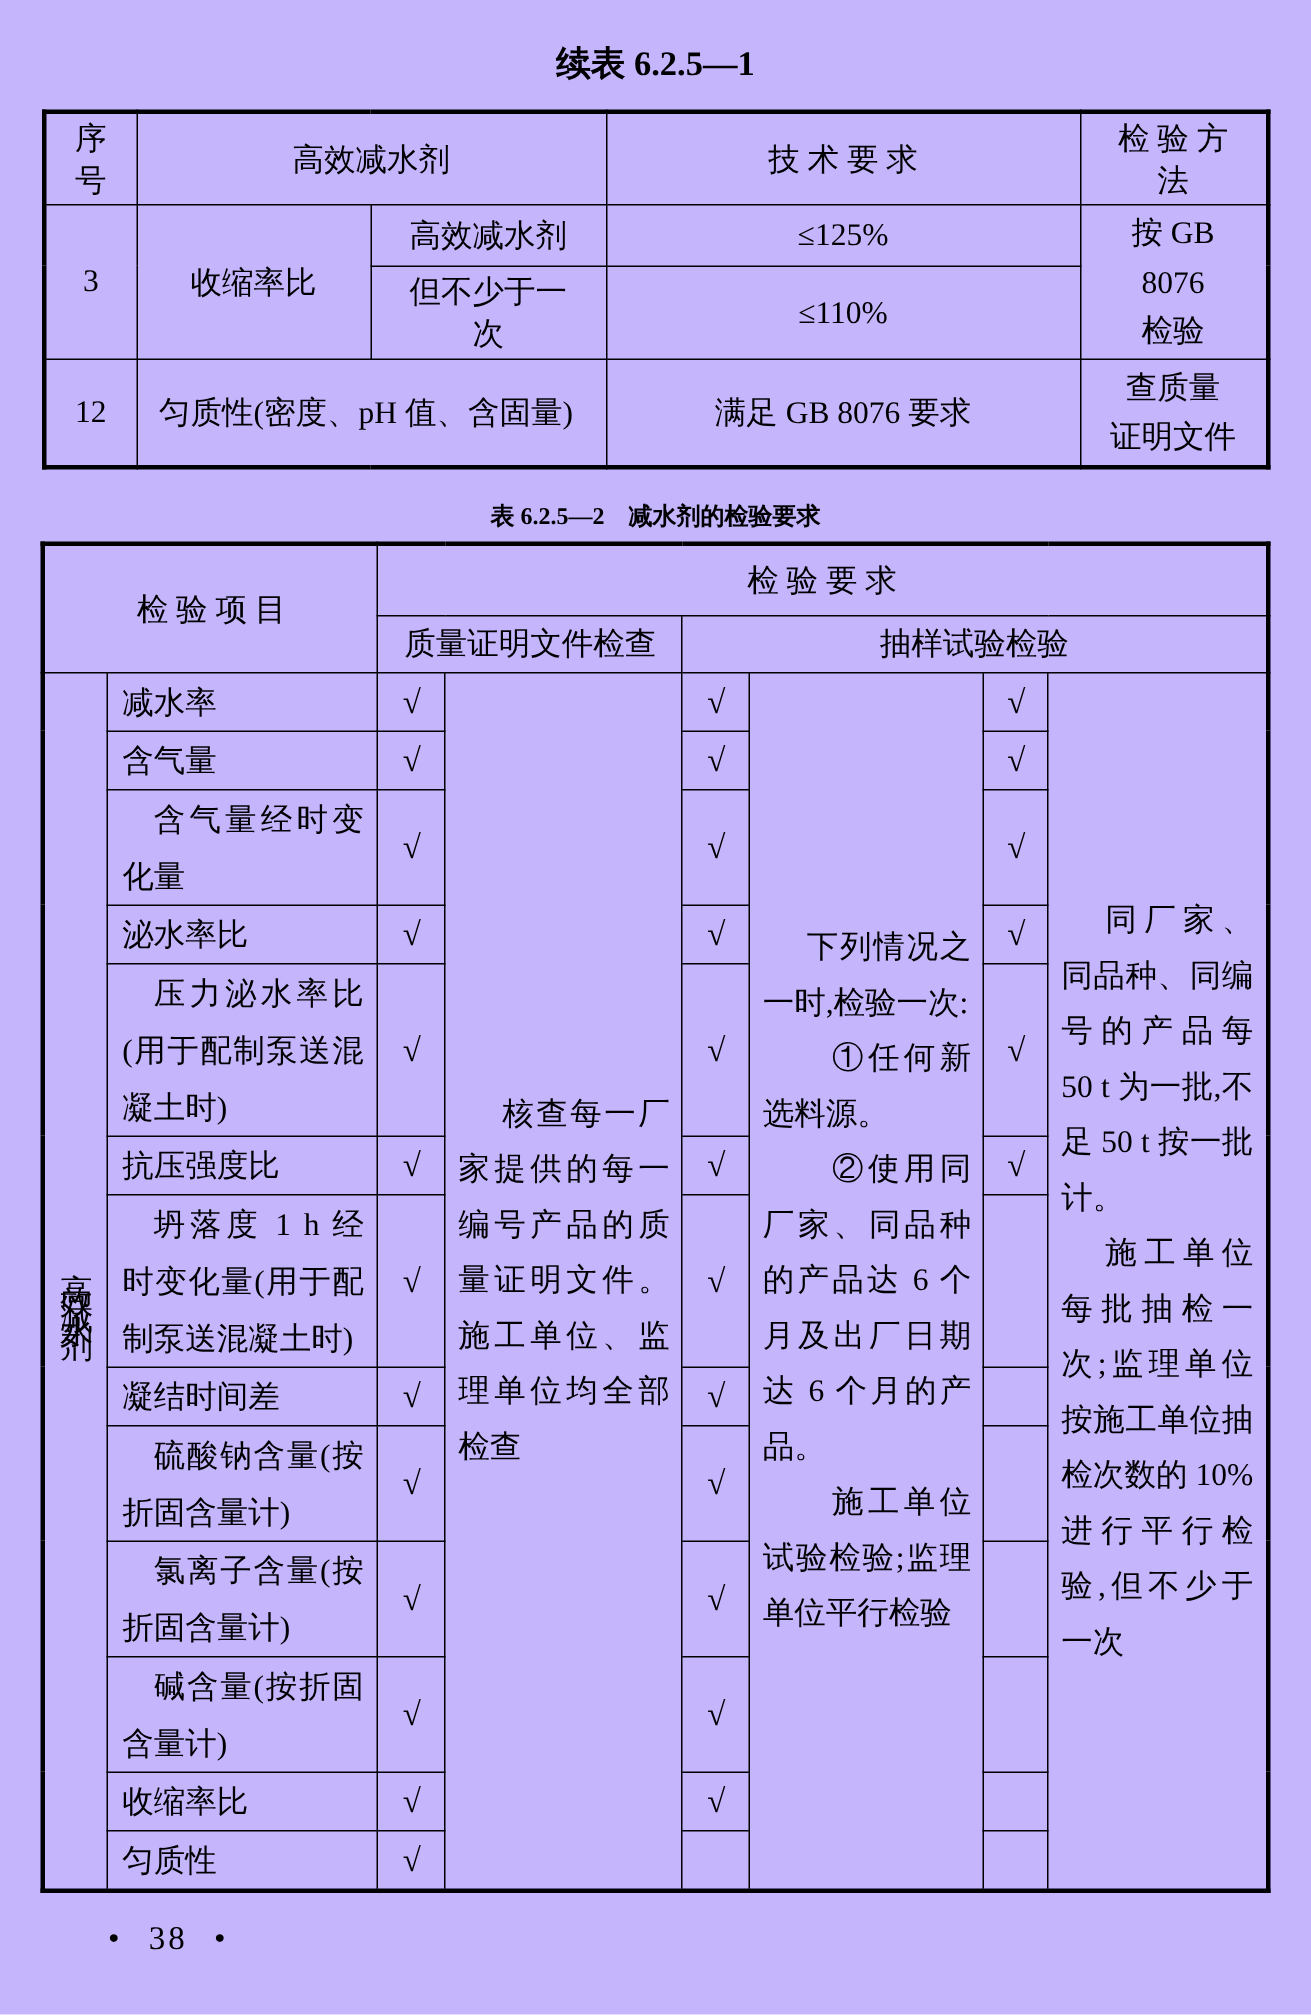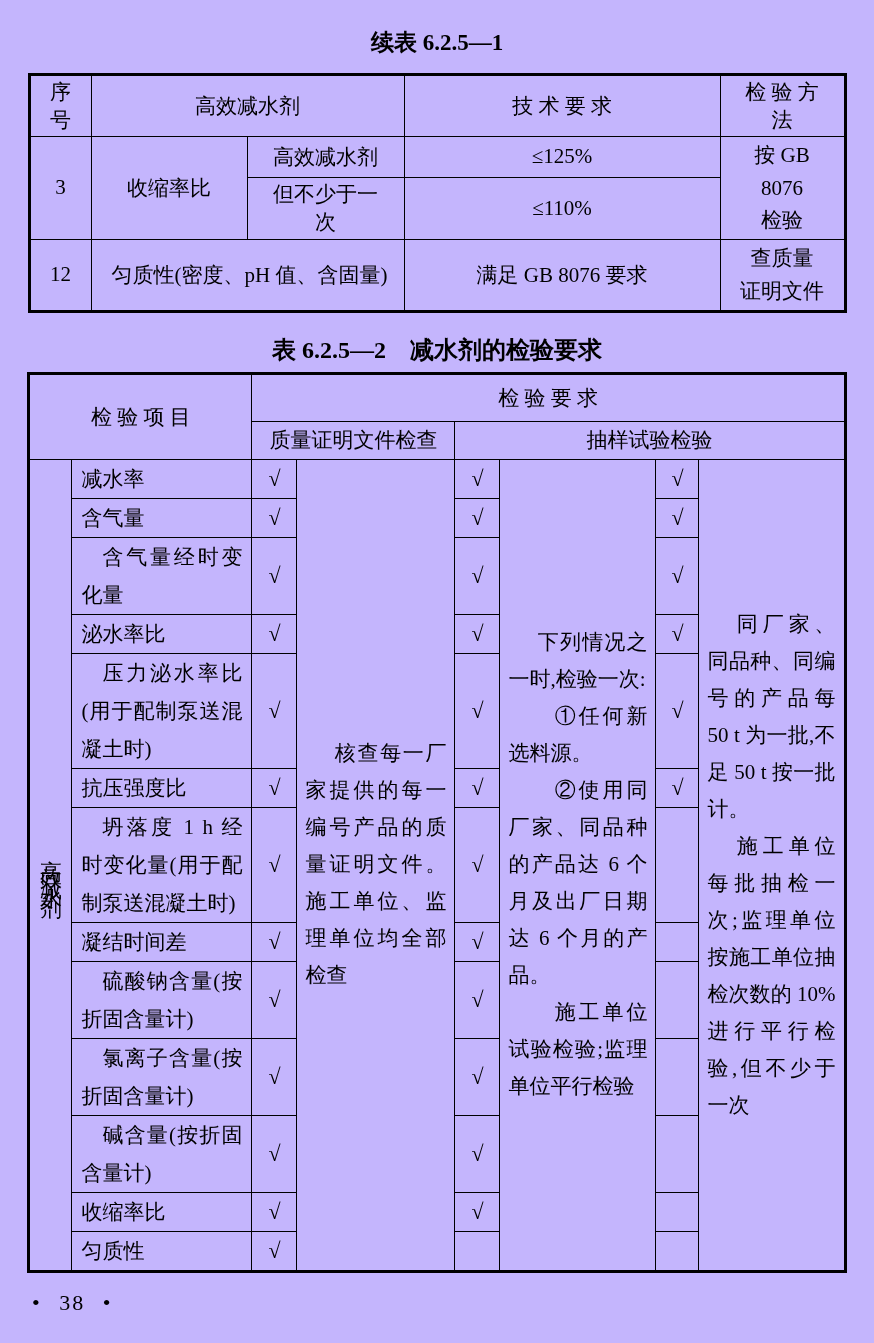--- a/index.html
+++ b/index.html
@@ -13,42 +13,42 @@
     width: 874px;
     height: 1343px;
     background: #c4b5fd;
     overflow: hidden;
   }
   .title {
     text-align: center;
     font-weight: bold;
   }
   #title1 { font-size: 23px; padding-top: 27px; }
-  #title2 { font-size: 24px; margin-top: 21px; }
+  #title2 { font-size: 16px; margin-top: 21px; }
 
   table {
     border-collapse: collapse;
     table-layout: fixed;
     margin: 0 auto;
     width: 816px;
   }
   td { border: 1.5px solid #000; overflow: hidden; }
   .t1, .t2 { border: 3px solid #000; }
 
   
   .t1 { margin-top: 15px; font-size: 21px; }
   .t1 td {
     text-align: center;
     vertical-align: middle;
     padding: 2px 16px;
   }
   .t1 tr.h46 { height: 46px; }
   .t1 tr.h40 { height: 40px; }
   .t1 tr.h72 { height: 72px; }
-  .t1 td.left { text-align: right; padding-left: 9px; }
+  .t1 td.left { text-align: center; padding-left: 9px; }
   .pre { white-space: pre-line; line-height: 1.55; }
 
   
   #paragraph {
     font-size: 24px;
     margin: 25px 8px 0 30px;
     text-indent: 2.3em;
     line-height: 1.3;
   }
 
@@ -79,21 +79,21 @@
   .vert {
     writing-mode: vertical-rl;
     text-orientation: upright;
     letter-spacing: 9px;
     font-size: 22px;
     margin: 0 auto;
   }
 
   
   #footer {
-    margin: 17px 0 0 32px;
+    margin: 17px 0 0 72px;
     font-size: 22px;
     word-spacing: 10px;
     letter-spacing: 2px;
   }
 </style>
 </head>
 <body>
 
 <div id="page">
 

